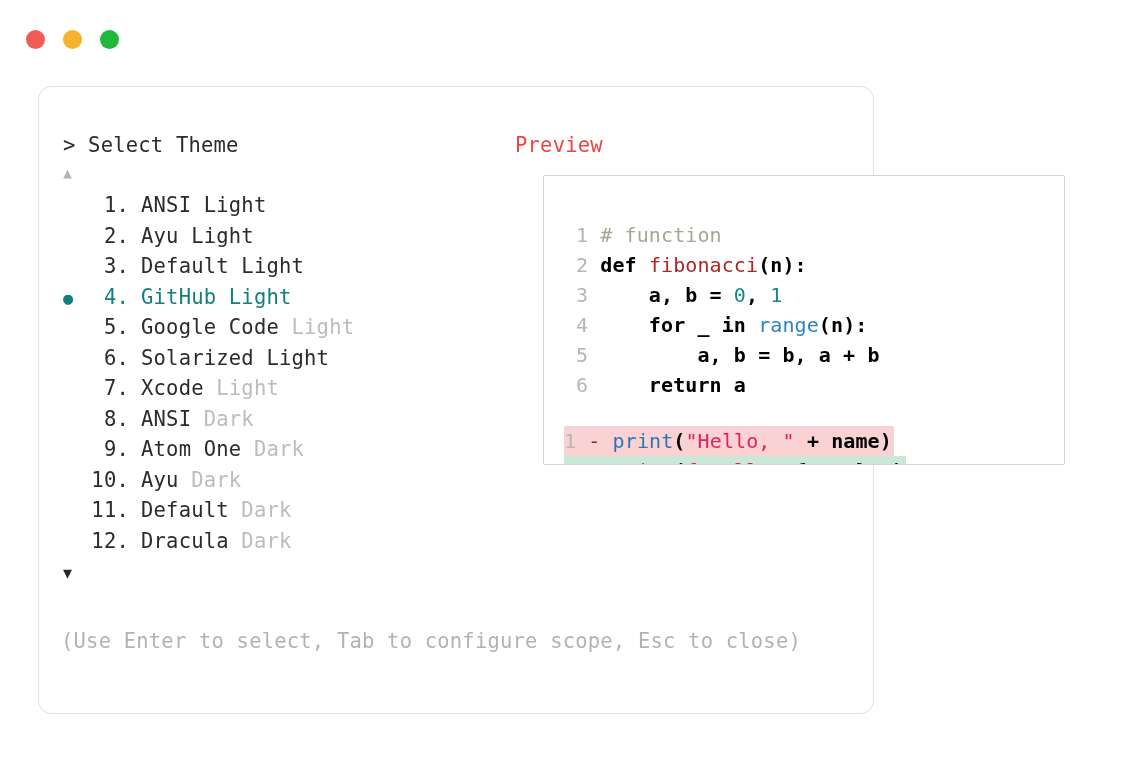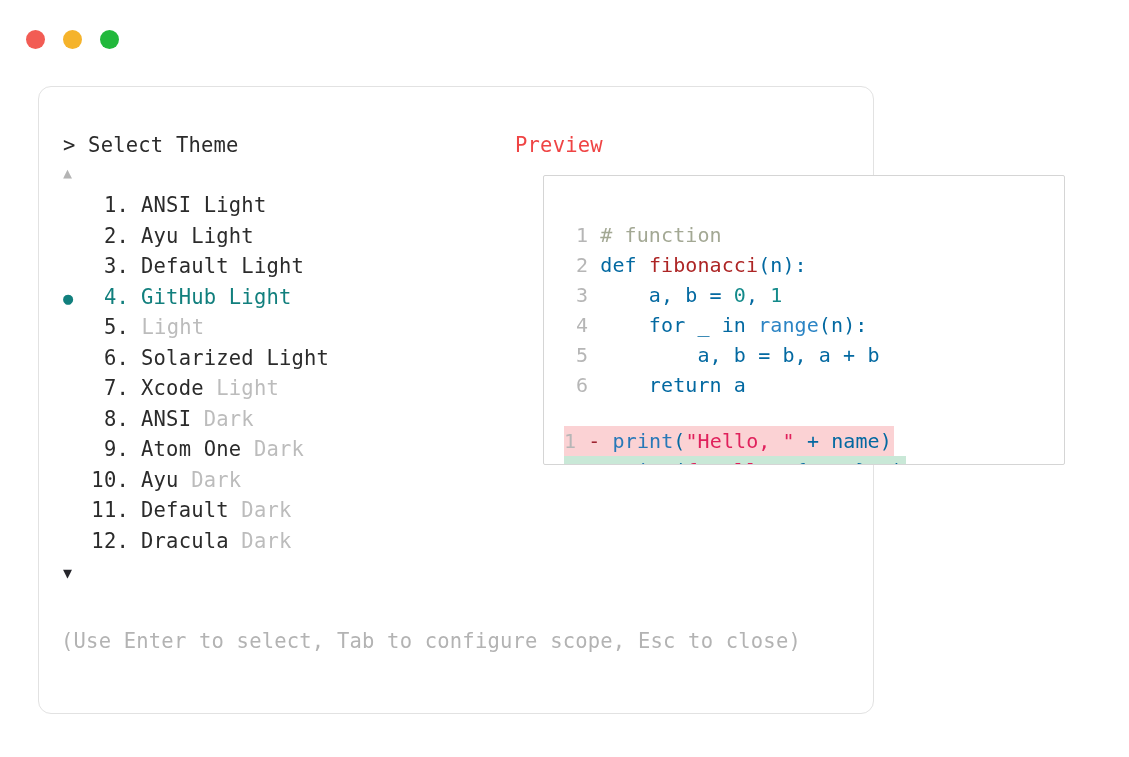--- a/index.html
+++ b/index.html
@@ -143,21 +143,21 @@
     top: 44px;
     font-size: 20px;
     line-height: 30px;
     white-space: pre;
     letter-spacing: 0.1px;
   }
   .code-line { height: 30px; white-space: pre; margin-left: 12px; }
   .ln {
     color: #b6b6b6;
   }
-  .tok-plain   { color: #0369a1; }
+  .tok-plain   { color: #000000; font-weight: bold; }
   .tok-comment { color: #a3a894; }
   .tok-func    { color: #ad2525; }
   .tok-num     { color: #138a8a; }
   .tok-builtin { color: #2b84c4; }
   .tok-blue    { color: #2878b8; }
   .tok-string  { color: #e0215c; }
 
   .code-gap { height: 26px; }
 
   .diff-line {
@@ -197,21 +197,21 @@
   <div class="prompt-header">&gt; Select Theme</div>
   <div class="preview-header">Preview</div>
 
   <div class="list-col">
     <div class="scroll-arrow arrow-up">▲</div>
     <div class="theme-list" id="theme-list">
         <div class="theme-row"><span class="bullet-cell"> </span><span class="num-cell">1.</span><span class="name-cell">ANSI</span><span class="suffix"> Light</span></div>
         <div class="theme-row"><span class="bullet-cell"> </span><span class="num-cell">2.</span><span class="name-cell">Ayu</span><span class="suffix"> Light</span></div>
         <div class="theme-row"><span class="bullet-cell"> </span><span class="num-cell">3.</span><span class="name-cell">Default</span><span class="suffix"> Light</span></div>
         <div class="theme-row selected"><span class="bullet-cell">●</span><span class="num-cell">4.</span><span class="name-cell">GitHub</span><span class="suffix"> Light</span></div>
-        <div class="theme-row"><span class="bullet-cell"> </span><span class="num-cell">5.</span><span class="suffix dim"> Light</span></div>
+        <div class="theme-row"><span class="bullet-cell"> </span><span class="num-cell">5.</span><span class="name-cell">Google Code</span><span class="suffix dim"> Light</span></div>
         <div class="theme-row"><span class="bullet-cell"> </span><span class="num-cell">6.</span><span class="name-cell">Solarized</span><span class="suffix"> Light</span></div>
         <div class="theme-row"><span class="bullet-cell"> </span><span class="num-cell">7.</span><span class="name-cell">Xcode</span><span class="suffix dim"> Light</span></div>
         <div class="theme-row"><span class="bullet-cell"> </span><span class="num-cell">8.</span><span class="name-cell">ANSI</span><span class="suffix dim"> Dark</span></div>
         <div class="theme-row"><span class="bullet-cell"> </span><span class="num-cell">9.</span><span class="name-cell">Atom One</span><span class="suffix dim"> Dark</span></div>
         <div class="theme-row"><span class="bullet-cell"> </span><span class="num-cell">10.</span><span class="name-cell">Ayu</span><span class="suffix dim"> Dark</span></div>
         <div class="theme-row"><span class="bullet-cell"> </span><span class="num-cell">11.</span><span class="name-cell">Default</span><span class="suffix dim"> Dark</span></div>
         <div class="theme-row"><span class="bullet-cell"> </span><span class="num-cell">12.</span><span class="name-cell">Dracula</span><span class="suffix dim"> Dark</span></div>
       </div>
     <div class="scroll-arrow arrow-down">▼</div>
   </div>

